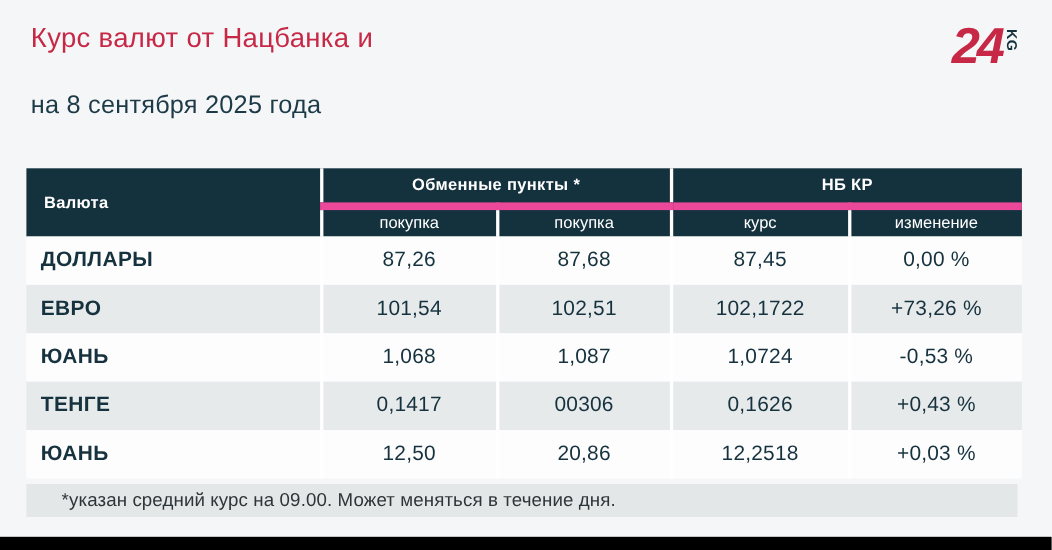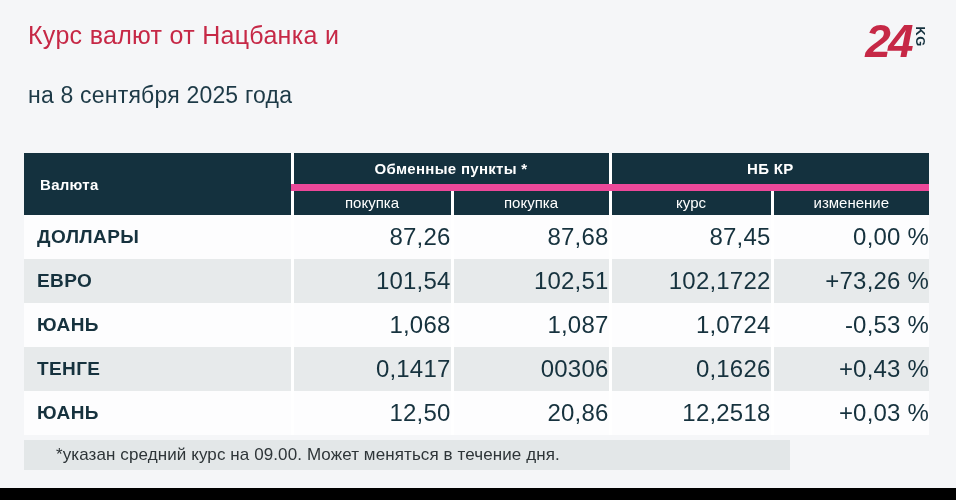--- a/index.html
+++ b/index.html
@@ -60,28 +60,28 @@
   }
   .rates thead tr.group-row th{height:34px;font-weight:bold;font-size:15px;letter-spacing:.3px;}
   .rates thead tr.sub-row th{height:28px;}
   .rates th.th-currency{
     text-align:left;padding-left:16px;font-weight:bold;font-size:16px;
   }
   .rates th.b-right,.rates td.b-right{border-right:3px solid #ffffff;}
   .rates th.b-bottom{border-bottom:7px solid #ec4899;}
   .rates tbody td{
     height:44px;background:var(--row_white);
-    color:var(--text_dark);font-size:24px;text-align:right;letter-spacing:.2px;
+    color:var(--text_dark);font-size:19px;text-align:center;letter-spacing:.2px;
   }
   .rates tbody tr.alt td{background:var(--row_alt);}
   .rates td.currency{
     text-align:left;padding-left:13px;font-weight:bold;font-size:19px;letter-spacing:.4px;
   }
   .footnote{
-    position:absolute;left:24px;top:440px;width:766px;height:30px;
+    position:absolute;left:24px;top:440px;width:901px;height:30px;
     background:var(--footnote_bg);
     display:flex;align-items:center;
     padding-left:32px;
     color:#2e3538;font-size:17px;letter-spacing:.1px;
   }
   .bottom-bar{
     position:absolute;left:0;bottom:0;width:956px;height:12px;
     background:var(--bottom_bar);
   }
 </style>

